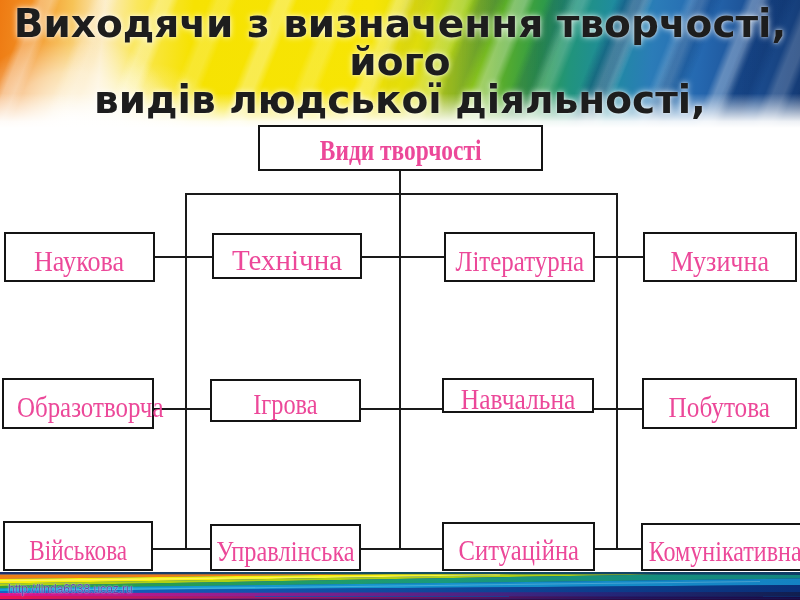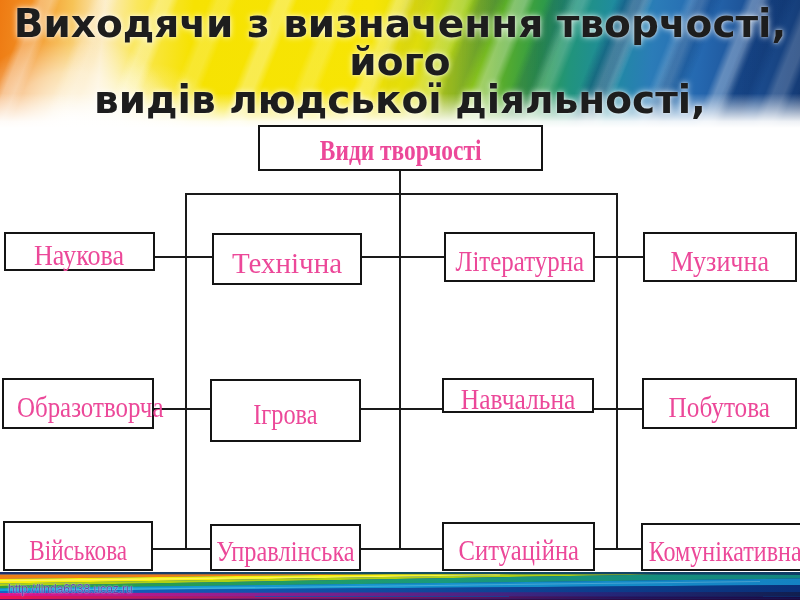--- a/index.html
+++ b/index.html
@@ -71,26 +71,26 @@
     display: flex; align-items: center; justify-content: center;
     font-family: "Liberation Serif", serif; font-size: 29px; color: #ec4899;
     white-space: nowrap; padding-top: 8px;
   }
   .node > span { display: block; }
   .root-node { font-weight: bold; font-size: 30px; padding-top: 4px; }
   .root-node > span { transform: scaleX(0.78); }
 
   
   .root-node      { left: 258px; top:  -3px; width: 285px; height: 46px; }
-  .n-r1c1 { left:   4px; top: 104px; width: 151px; height: 39px; }
-  .n-r1c2 { left: 212px; top: 105px; width: 150px; height: 52px; }
+  .n-r1c1 { left:   4px; top: 104px; width: 151px; height: 50px; }
+  .n-r1c2 { left: 212px; top: 105px; width: 150px; height: 46px; }
   .n-r1c3 { left: 444px; top: 104px; width: 151px; height: 50px; }
   .n-r1c4 { left: 643px; top: 104px; width: 154px; height: 50px; text-align: right; }
   .n-r2c1 { left:   2px; top: 250px; width: 152px; height: 51px; padding-left: 24px; }
-  .n-r2c2 { left: 210px; top: 251px; width: 151px; height: 63px; }
+  .n-r2c2 { left: 210px; top: 251px; width: 151px; height: 43px; }
   .n-r2c3 { left: 442px; top: 250px; width: 152px; height: 35px; }
   .n-r2c4 { left: 642px; top: 250px; width: 155px; height: 51px; }
   .n-r3c1 { left:   3px; top: 393px; width: 150px; height: 50px; }
   .n-r3c2 { left: 210px; top: 396px; width: 151px; height: 47px; }
   .n-r3c3 { left: 442px; top: 394px; width: 153px; height: 49px; }
   .n-r3c4 { left: 641px; top: 395px; width: 168px; height: 48px; }
 
   .n-r1c1 > span { transform: scaleX(0.90); }
   .n-r1c2 > span { transform: scaleX(1.00); }
   .n-r1c3 > span { transform: scaleX(0.86); }

